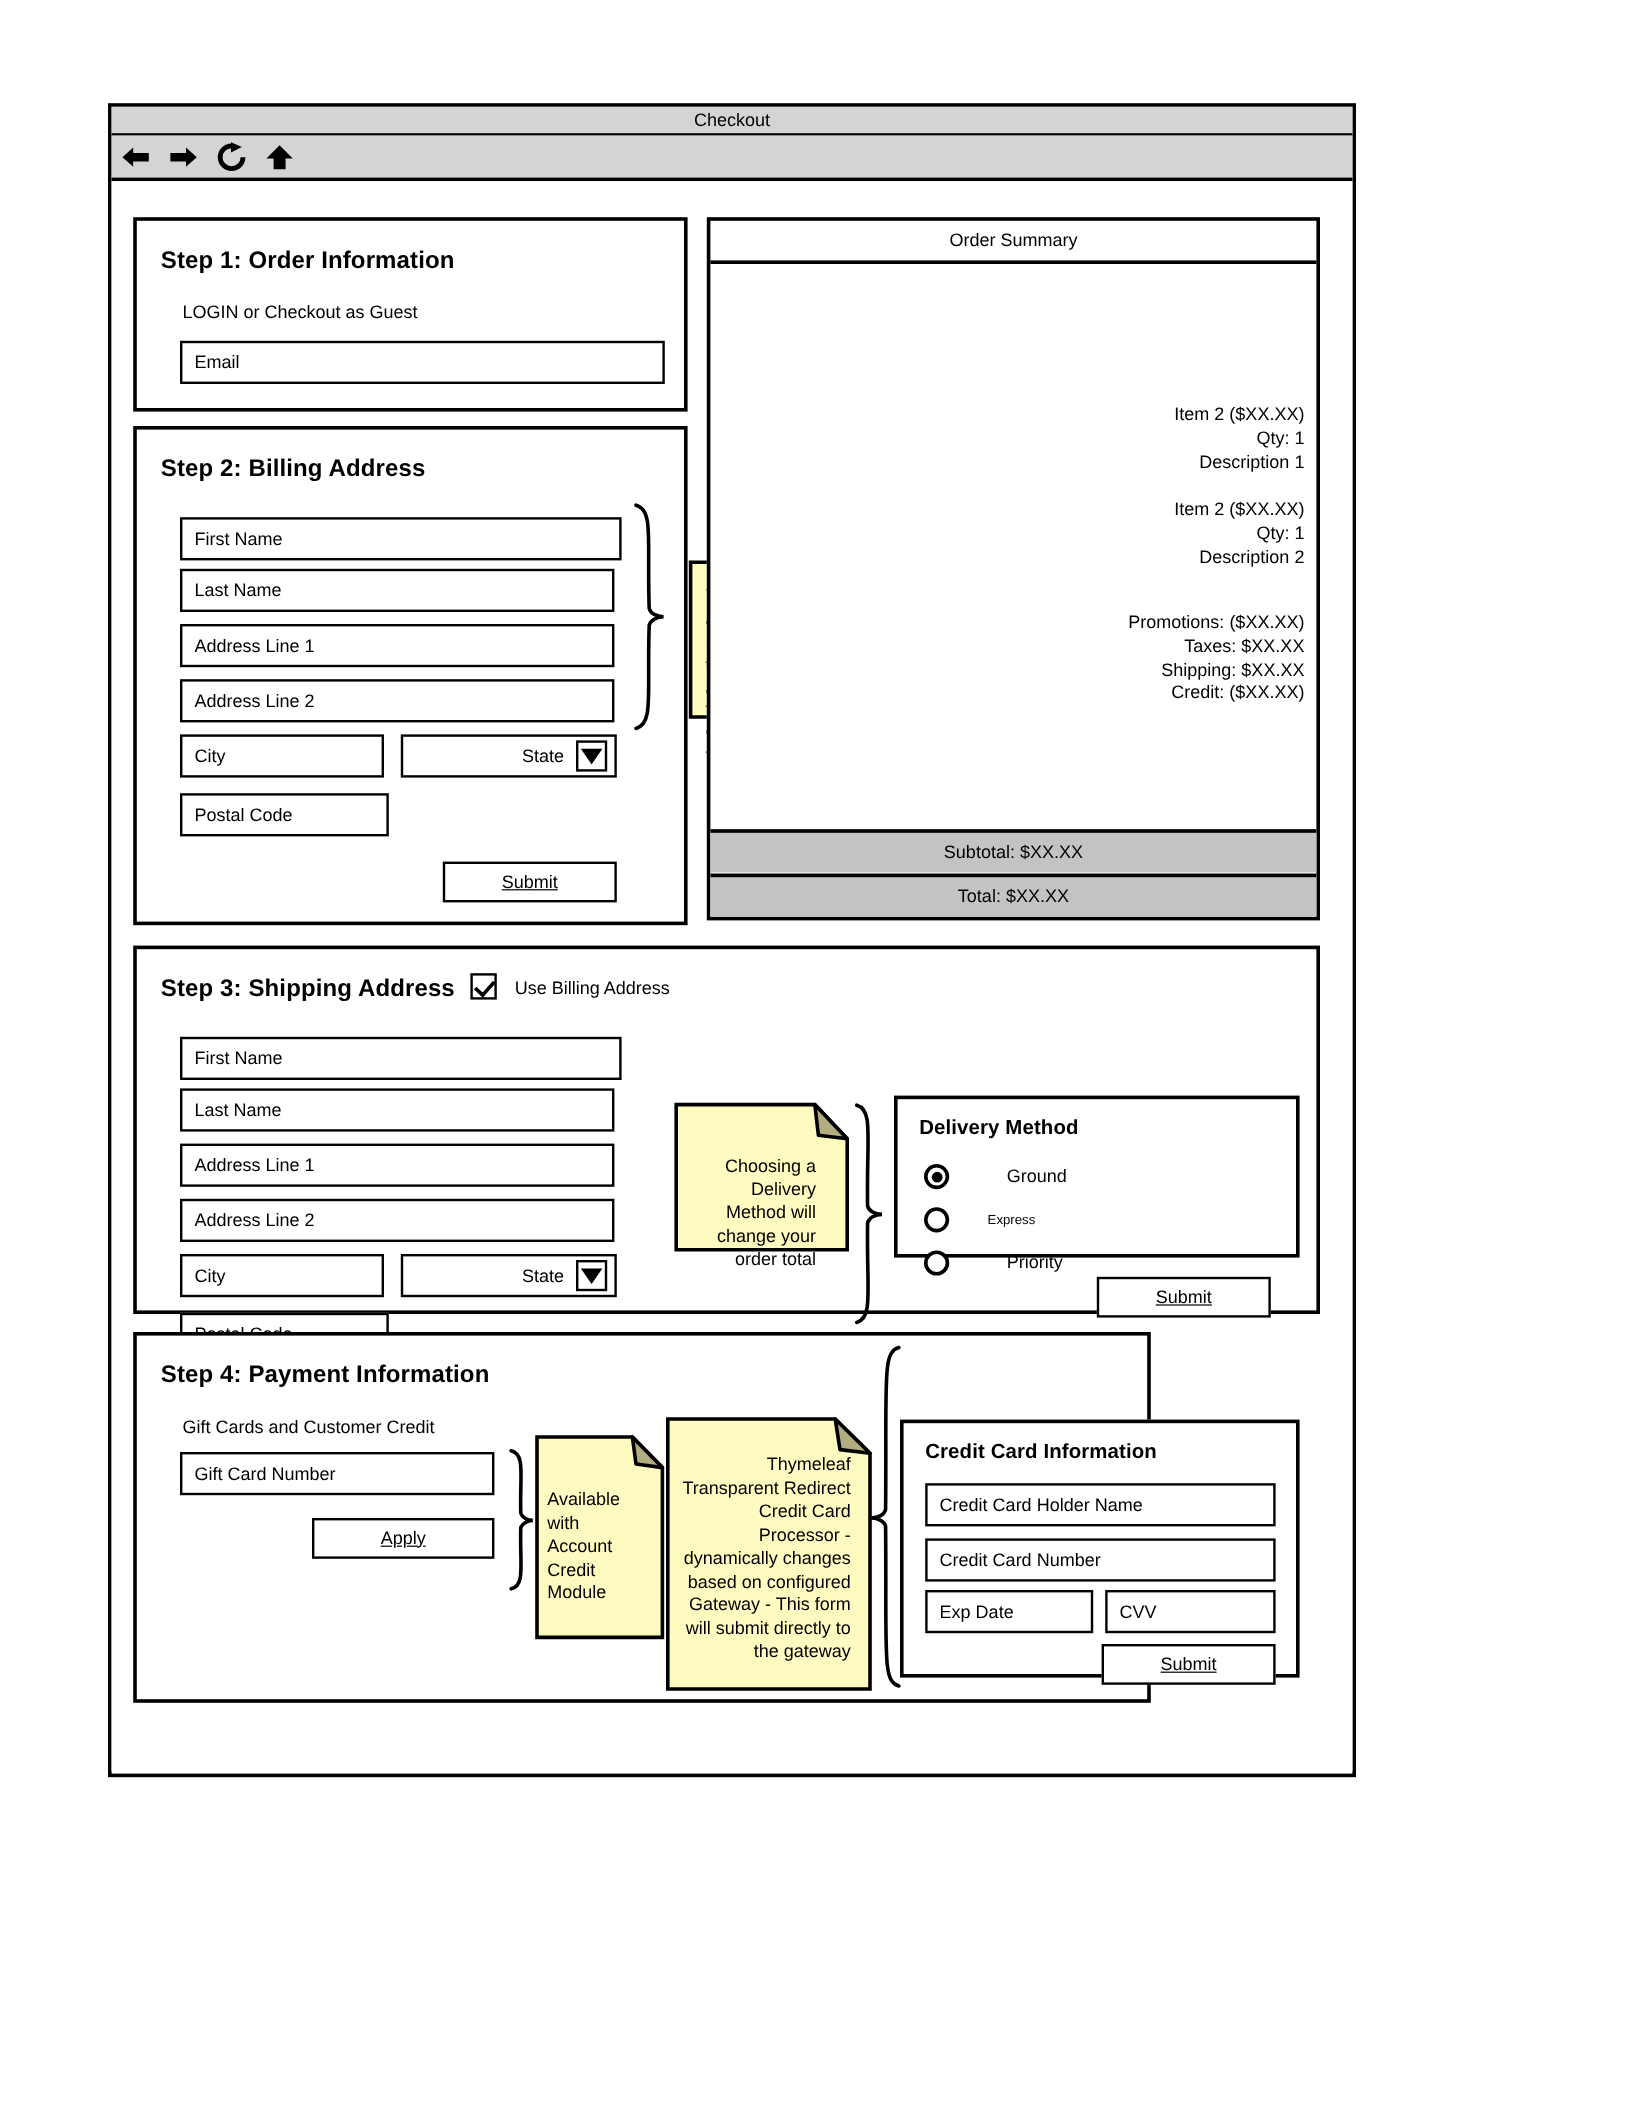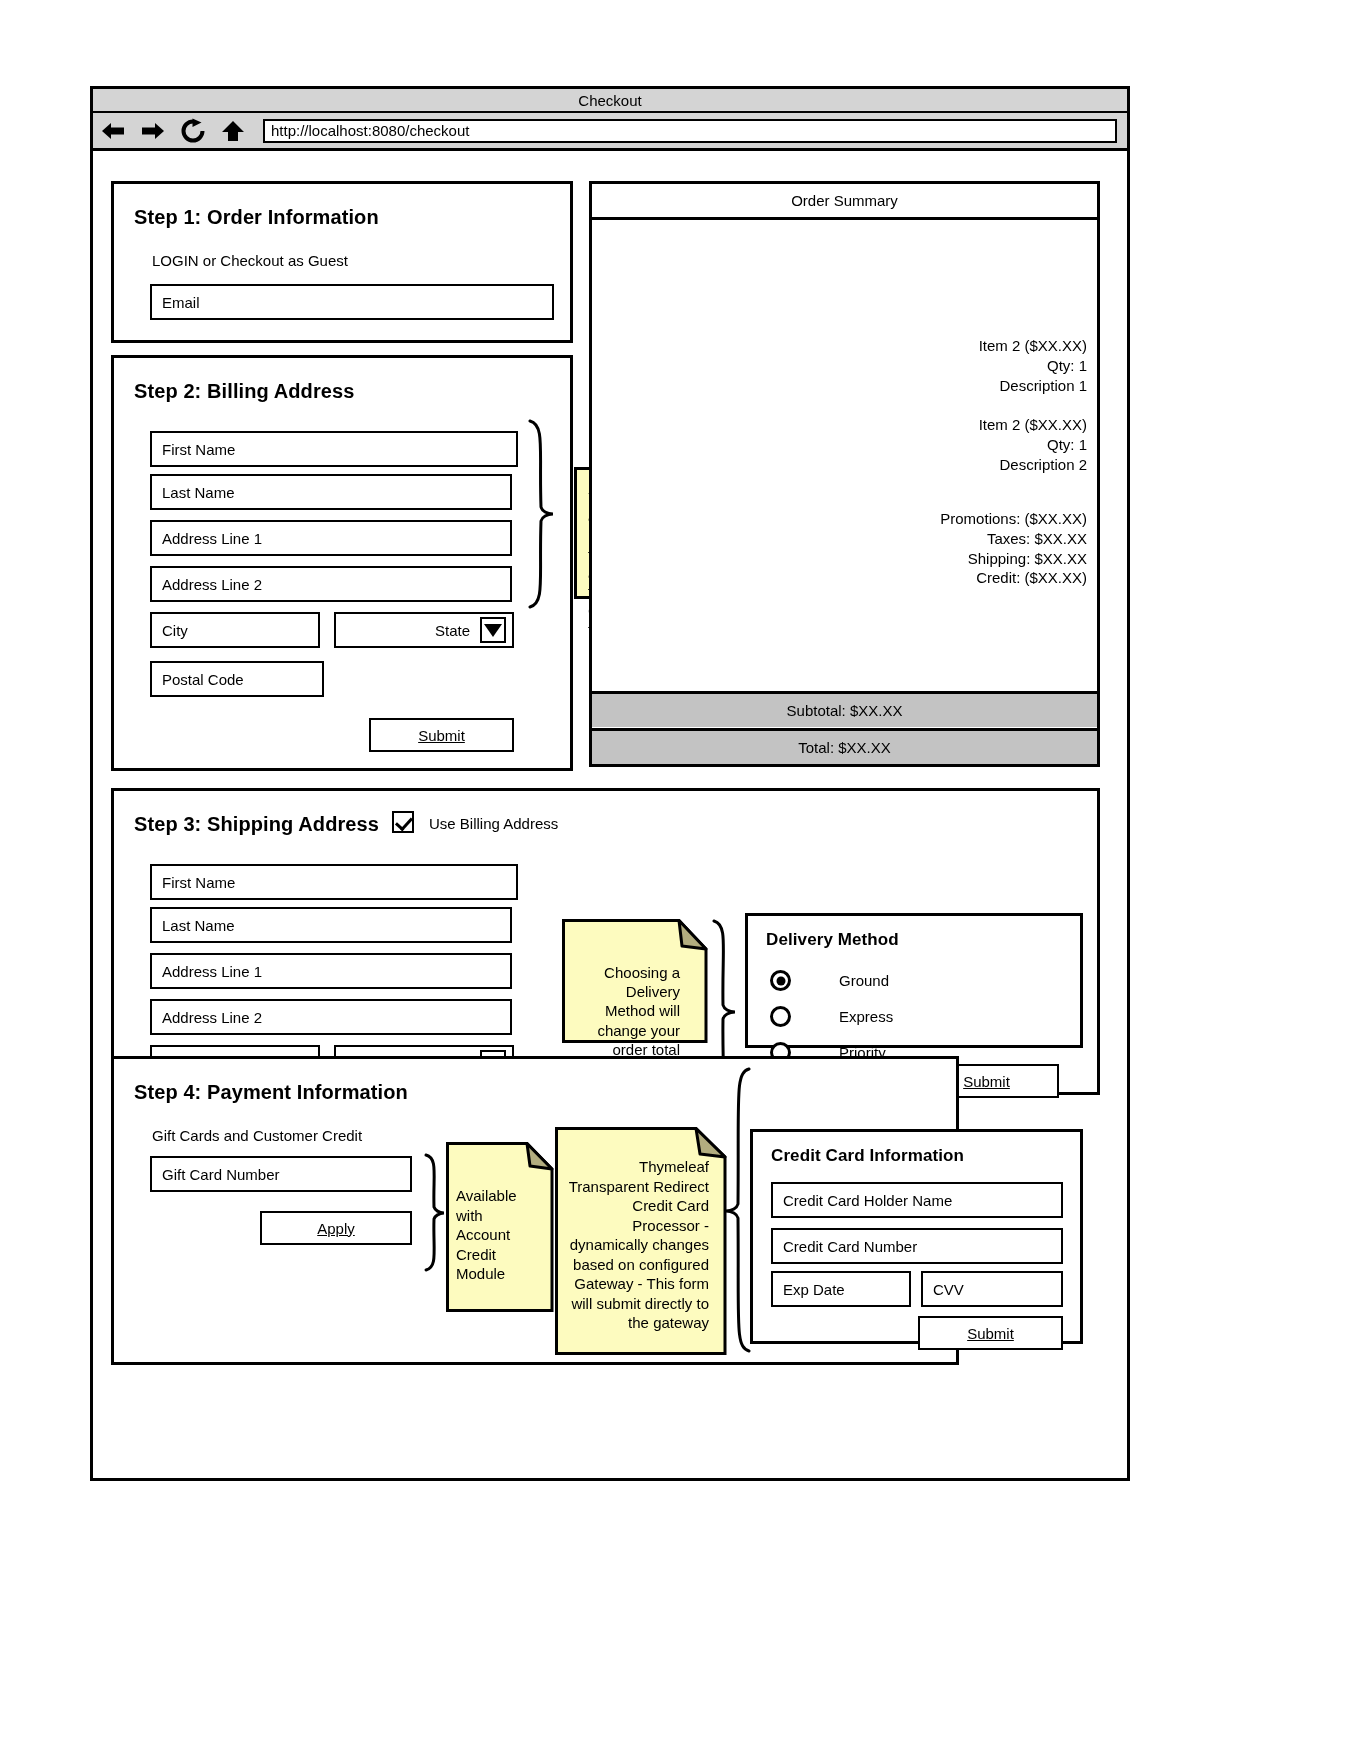--- a/index.html
+++ b/index.html
@@ -198,23 +198,20 @@
       <svg width="26" height="26" viewBox="0 0 26 26" aria-hidden="true">
         <path d="M13 3.5 A9.5 9.5 0 1 0 22.5 13" stroke="#000" stroke-width="4" fill="none"></path>
         <path d="M12.5 0.5 L21.5 4.5 L12.5 9.0 Z" fill="#000"></path>
       </svg>
     </div>
     <div class="navicon">
       <svg width="26" height="24" viewBox="0 0 26 24" aria-hidden="true">
         <path d="M13 2 L24 13 L18 13 L18 22 L8 22 L8 13 L2 13 Z" fill="#000"></path>
       </svg>
     </div>
-    <div class="urlbar">
-      <span>http://localhost:8080/checkout</span>
-    </div>
   </div>
 
   <div class="viewport">
 
     <div class="panel" style="left:18px; top:30px; width:462px; height:162px;">
       <div class="step-title" style="position:absolute;left:20px;top:22px;">Step 1: Order Information</div>
       <div class="sub-label" style="position:absolute;left:38px;top:68px;">LOGIN or Checkout as Guest</div>
       <div class="field" style="left:36px; top:100px; width:404px;">
         <span>Email</span>
       </div>
@@ -344,34 +341,34 @@
       </svg>
 
       <div class="panel" style="left:631px; top:122px; width:338px; height:135px;">
         <div class="step-title" style="position:absolute;left:18px;top:14px;font-size:17px;">Delivery Method</div>
         <div style="position:absolute;left:22px;top:54px;display:flex;align-items:center;">
           <span class="radio on"></span>
           <span style="margin-left:48px;font-size:15px;">Ground</span>
         </div>
         <div style="position:absolute;left:22px;top:90px;display:flex;align-items:center;">
           <span class="radio"></span>
-          <span style="margin-left:48px;font-size:15px;">Express</span>
+          <span style="margin-left:32px;font-size:11px;">Express</span>
         </div>
         <div style="position:absolute;left:22px;top:126px;display:flex;align-items:center;">
           <span class="radio"></span>
           <span style="margin-left:48px;font-size:15px;">Priority</span>
         </div>
       </div>
 
       <div class="btn" style="left:800px; top:273px; width:145px;">
         <span>Submit</span>
       </div>
     </div>
 
-    <div class="panel" style="left:18px; top:905px; width:848px; height:309px;">
+    <div class="panel" style="left:18px; top:959px; width:848px; height:309px;">
       <div class="step-title" style="position:absolute;left:20px;top:22px;">Step 4: Payment Information</div>
 
       <div class="sub-label" style="position:absolute;left:38px;top:68px;">Gift Cards and Customer Credit</div>
 
       <div class="field" style="left:36px; top:97px; width:262px;">
         <span>Gift Card Number</span>
       </div>
 
       <div class="btn" style="left:146px; top:152px; width:152px;">
         <span>Apply</span>

